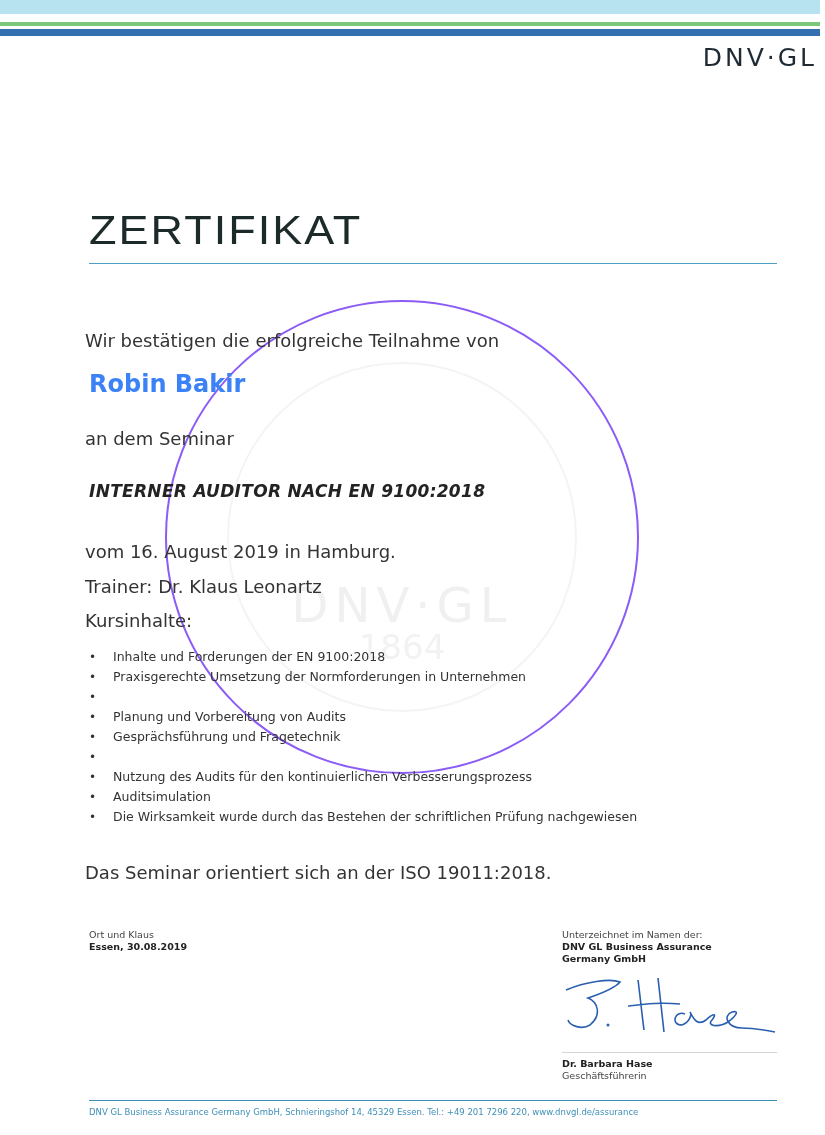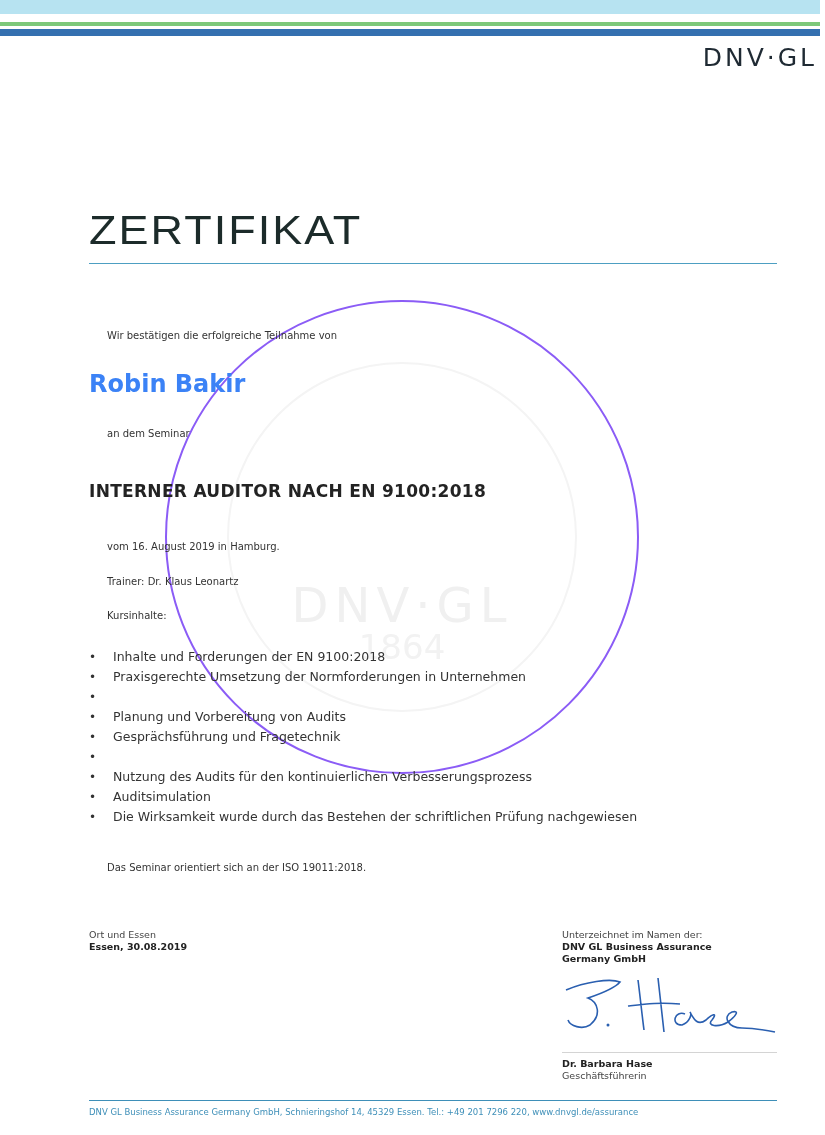--- a/index.html
+++ b/index.html
@@ -11,23 +11,23 @@
   .band-light { position: absolute; left: 0; top: 0; width: 820px; height: 14px; background: #b7e3f1; }
   .band-green { position: absolute; left: 0; top: 22px; width: 820px; height: 4px; background: #7cc87a; }
   .band-blue { position: absolute; left: 0; top: 29px; width: 820px; height: 7px; background: #3470b0; }
   .logo { position: absolute; right: 8px; top: 43px; font-family: "DejaVu Sans", sans-serif; font-size: 25px; letter-spacing: 3px; color: #1f2a33; font-weight: normal; }
   .title { position: absolute; left: 89px; top: 206px; font-family: "Liberation Sans", sans-serif; font-size: 45px; letter-spacing: 2px; color: #1c2b2a; font-weight: normal; transform: scaleY(0.92); transform-origin: top left; }
   .title-rule { position: absolute; left: 89px; top: 263px; width: 688px; height: 1px; background: #4d9fc2; }
   .watermark { position: absolute; left: 165px; top: 300px; width: 470px; height: 470px; border-radius: 50%; border: 2px solid #8b5cf6; }
   .watermark-inner { position: absolute; left: 60px; top: 60px; width: 346px; height: 346px; border-radius: 50%; border: 2px solid #f4f4f4; }
   .watermark-text { position: absolute; left: 0; width: 470px; text-align: center; color: #f0f0f0; font-size: 48px; letter-spacing: 6px; top: 275px; }
   .watermark-year { position: absolute; left: 0; width: 470px; text-align: center; color: #f2f2f2; font-size: 34px; top: 325px; }
-  .txt { position: absolute; left: 107px; font-size: 10px; color: #333; }
+  .txt { position: absolute; left: 85px; font-size: 18px; color: #333; }
   .name { position: absolute; left: 89px; top: 370px; font-size: 24px; font-weight: bold; color: #3b82f6; }
-  .seminar { position: absolute; left: 89px; top: 481px; font-size: 17px; font-weight: bold; color: #232323; letter-spacing: 0.3px; }
+  .seminar { position: absolute; left: 89px; top: 481px; font-size: 17px; font-weight: bold; color: #232323; letter-spacing: 0.3px; font-style: italic; }
   .bullets { position: absolute; left: 89px; top: 647px; margin: 0; padding: 0; list-style: none; font-size: 12.5px; color: #333; }
   .bullets li { height: 20px; line-height: 20px; position: relative; padding-left: 24px; white-space: nowrap; }
   .bullet-dot { position: absolute; left: 0; top: 0; font-size: 12px; }
   .small { position: absolute; font-size: 9.5px; color: #444; line-height: 12px; }
   .sig-rule { position: absolute; left: 562px; top: 1052px; width: 215px; height: 1px; background: #d4d4d4; }
   .signature { position: absolute; left: 560px; top: 970px; width: 220px; height: 70px; }
   .footer-rule { position: absolute; left: 89px; top: 1100px; width: 688px; height: 1px; background: #3e8fb8; }
   .footer { position: absolute; left: 89px; top: 1107px; font-size: 8.5px; color: #3e8fb8; white-space: nowrap; }
 </style>
 </head>
@@ -63,21 +63,21 @@
   <li><span class="bullet-dot">•</span><span>Gesprächsführung und Fragetechnik</span></li>
   <li><span class="bullet-dot">•</span></li>
   <li><span class="bullet-dot">•</span><span>Nutzung des Audits für den kontinuierlichen Verbesserungsprozess</span></li>
   <li><span class="bullet-dot">•</span><span>Auditsimulation</span></li>
   <li><span class="bullet-dot">•</span><span>Die Wirksamkeit wurde durch das Bestehen der schriftlichen Prüfung nachgewiesen</span></li>
 </ul>
 
 <div class="txt" style="top:862px;">Das Seminar orientiert sich an der ISO 19011:2018.</div>
 
 <div class="small" style="left:89px; top:929px;">
-  <div>Ort und Essen</div>
+  <div>Ort und Klaus</div>
   <div style="font-weight:bold; color:#222;">Essen, 30.08.2019</div>
 </div>
 
 <div class="small" style="left:562px; top:929px;">
   <div>Unterzeichnet im Namen der:</div>
   <div style="font-weight:bold; color:#222;">DNV GL Business Assurance</div>
   <div style="font-weight:bold; color:#222;">Germany GmbH</div>
 </div>
 
 <svg class="signature" viewBox="0 0 220 70">

